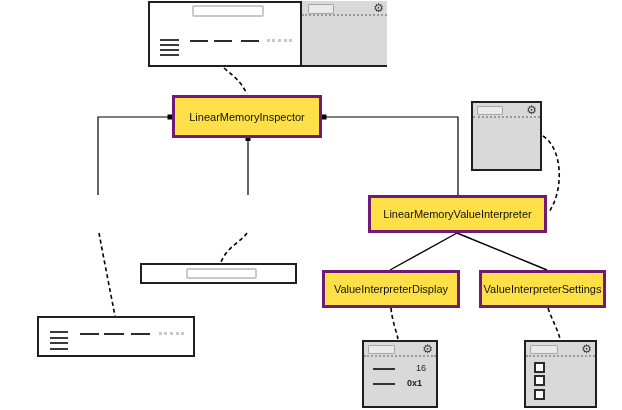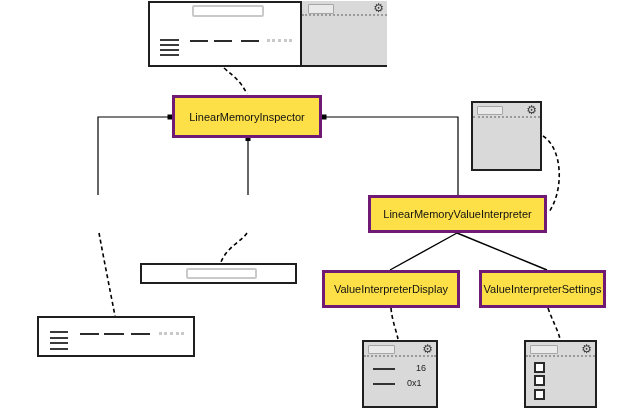--- a/index.html
+++ b/index.html
@@ -114,21 +114,21 @@
     <div class="panel-header">
       <div class="mini-input" style="left:4px;top:3px;width:27px;height:9px;"></div>
       <span class="gear" style="right:3px;top:1px;">⚙</span>
     </div>
     <div>
       <div class="thinline" style="left:9px;top:26px;width:22px;"></div>
       <span class="small-num" style="left:52px;top:21px;">16</span>
     </div>
     <div>
       <div class="thinline" style="left:9px;top:41px;width:22px;"></div>
-      <span class="small-num" style="left:43px;top:36px;">0x1</span>
+      <span class="small-num" style="left:43px;top:36px;font-weight:bold;">0x1</span>
     </div>
   </div>
 
   <div class="win gray" style="left:524px;top:340px;width:73px;height:68px;">
     <div class="panel-header">
       <div class="mini-input" style="left:4px;top:3px;width:28px;height:9px;"></div>
       <span class="gear" style="right:3px;top:1px;">⚙</span>
     </div>
     <div class="checkbox" style="left:8px;top:20px;"></div>
     <div class="checkbox" style="left:8px;top:33px;"></div>

